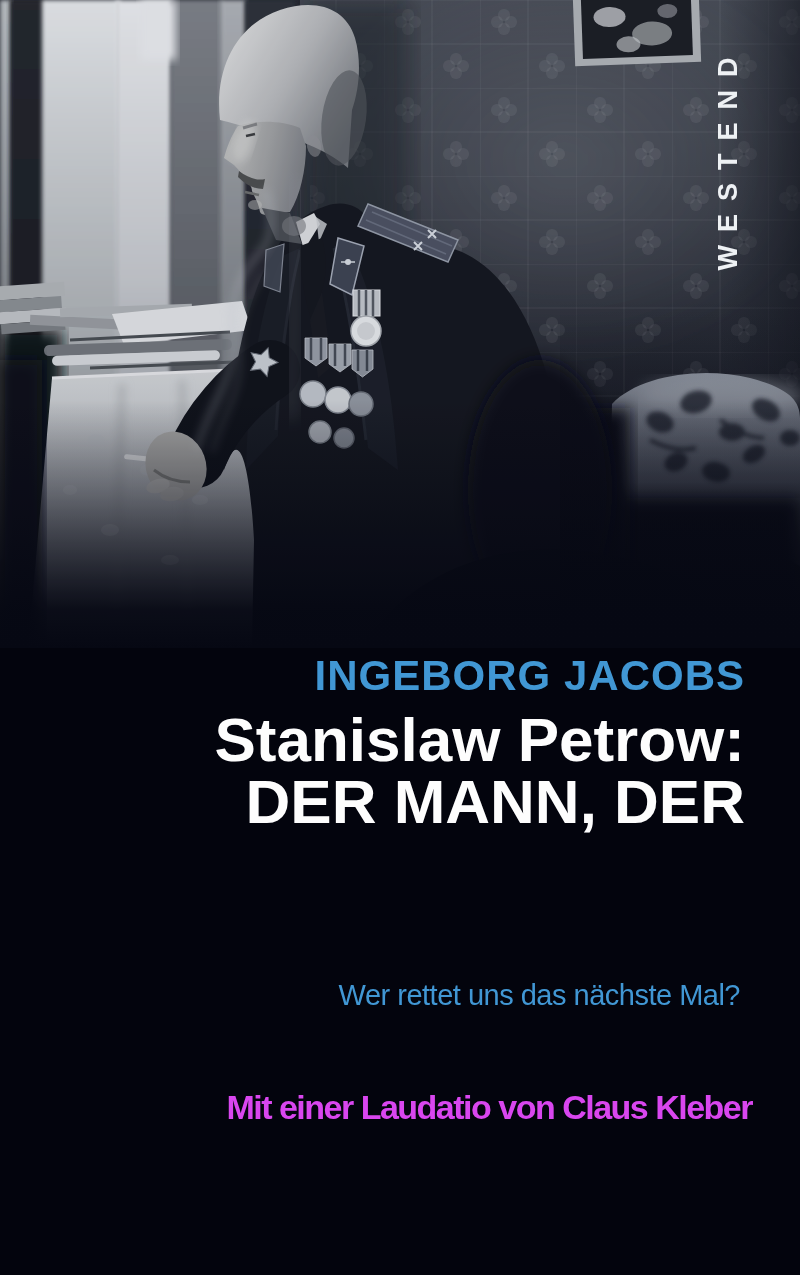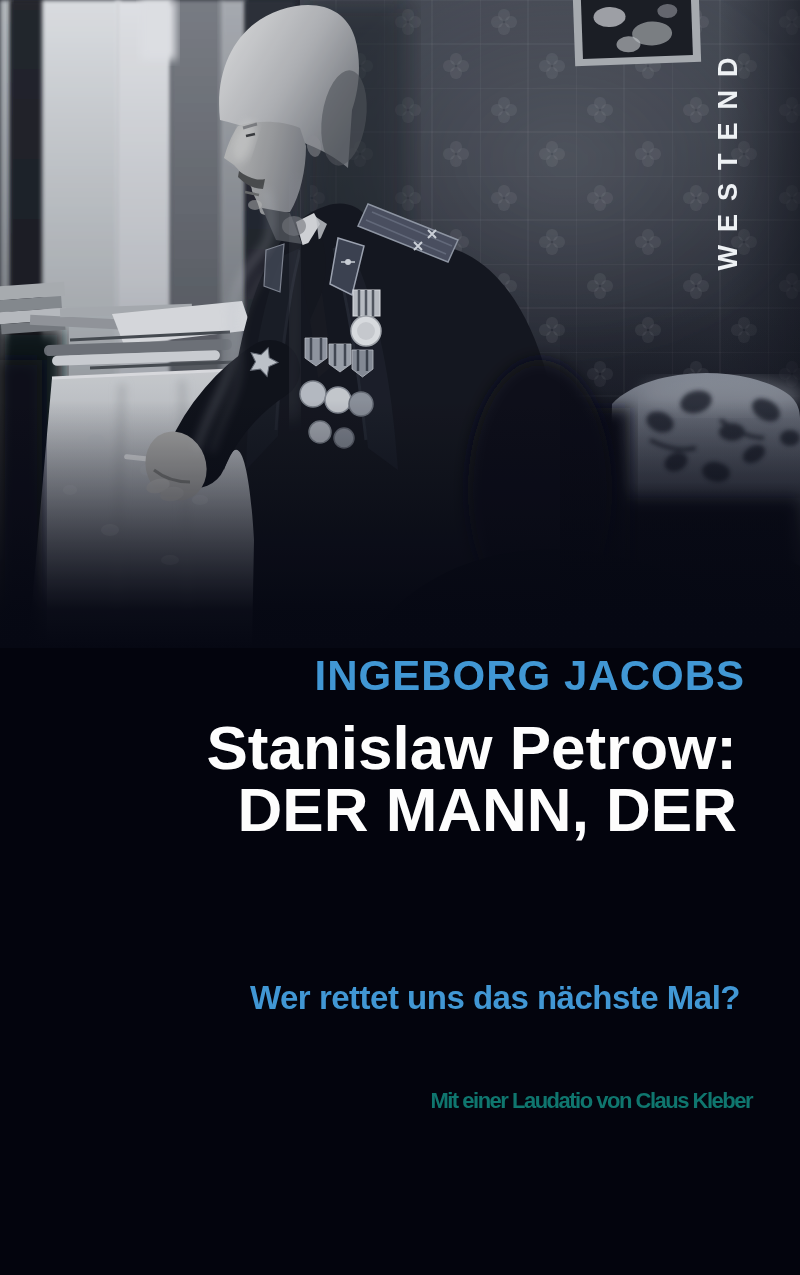--- a/index.html
+++ b/index.html
@@ -15,33 +15,33 @@
     transform:rotate(-90deg); transform-origin:50% 50%;
     color:#eef1f4; font-weight:bold; font-size:27px; line-height:36px;
     letter-spacing:13px; text-indent:13px; text-align:center; white-space:nowrap;
   }
   .author {
     position:absolute; right:55px; top:644px;
     color:var(--accent,#4197d4); font-weight:bold; font-size:42px;
     letter-spacing:1px; white-space:nowrap;margin-top:8px;
   }
   .title {
-    position:absolute; right:55px; top:709px; margin:8px;
+    position:absolute; right:55px; top:709px; margin:0;
     color:#fdfdfd; font-weight:bold; font-size:62px; line-height:62px;
     text-align:right; letter-spacing:0; white-space:nowrap;
   }
   .title span { display:block; }
   .subtitle {
     position:absolute; right:60px; top:979px;
-    color:var(--accent,#4197d4); font-weight:bold; font-size:33px;
+    color:var(--accent,#4197d4); font-weight:normal; font-size:29px;
     letter-spacing:-0.5px; white-space:nowrap;
   }
   .note {
     position:absolute; right:48px; top:1088px;
-    color:#0f766e; font-weight:bold; font-size:22px;
+    color:#d946ef; font-weight:bold; font-size:34px;
     letter-spacing:-1.5px; white-space:nowrap;
   }
 </style>
 </head>
 <body>
 
 <div class="cover">
 
   <div class="photo" role="img" aria-label="Black-and-white photograph of Stanislaw Petrow in Soviet officer's uniform with medals, seated beside a bright window and a table covered with papers, cigarette in hand, floral sofa behind him">
     <svg width="800" height="648" viewBox="0 0 800 648" xmlns="http://www.w3.org/2000/svg">

